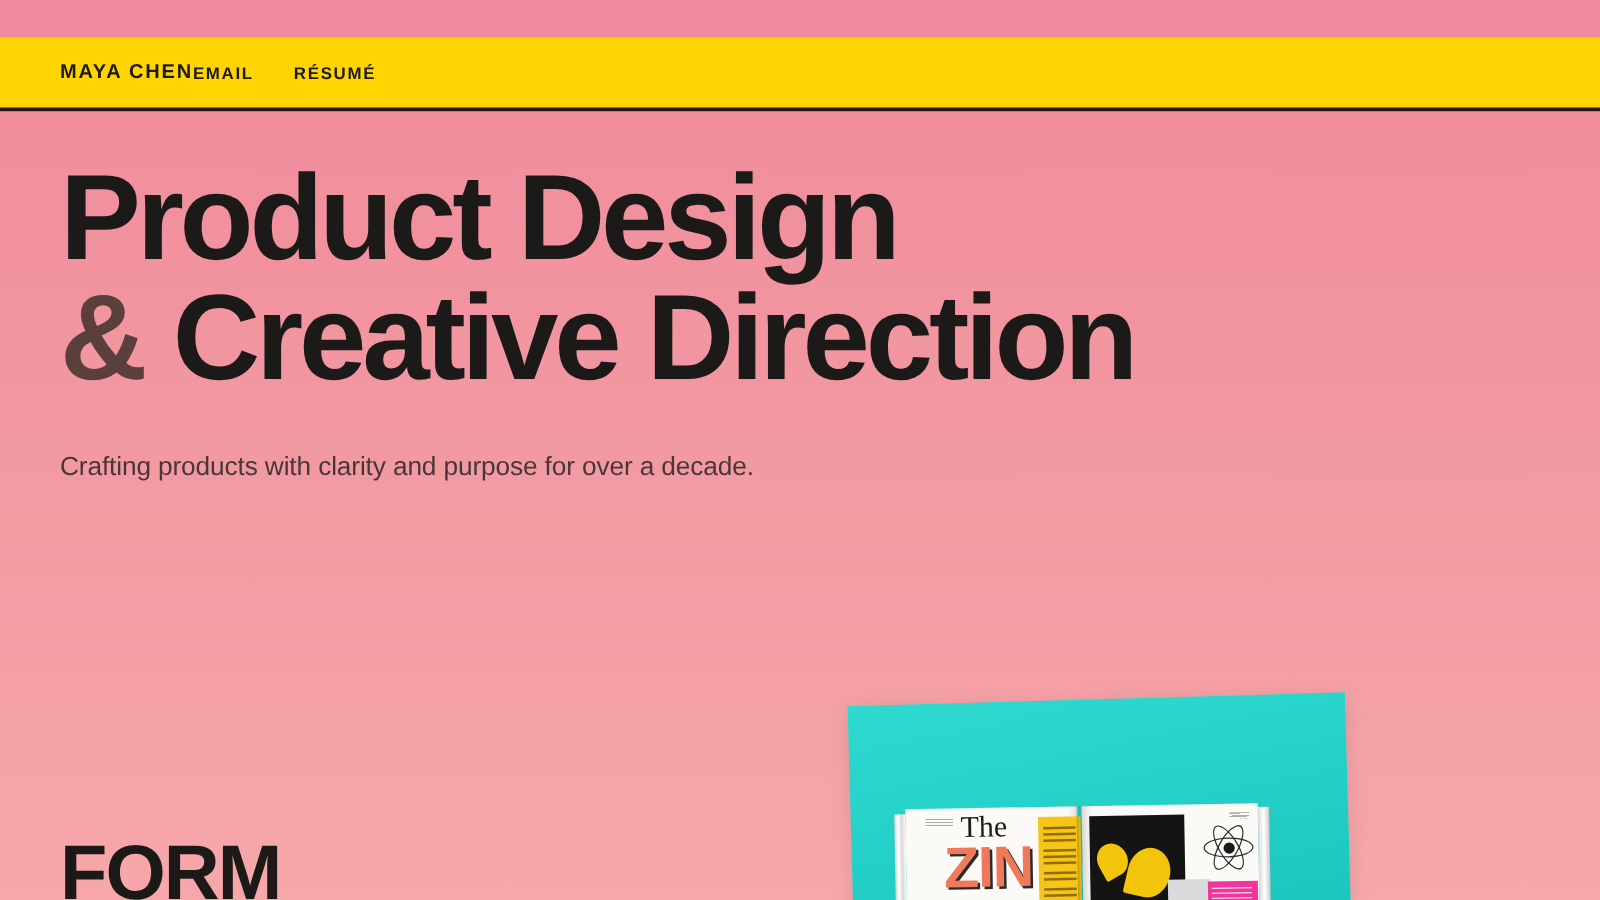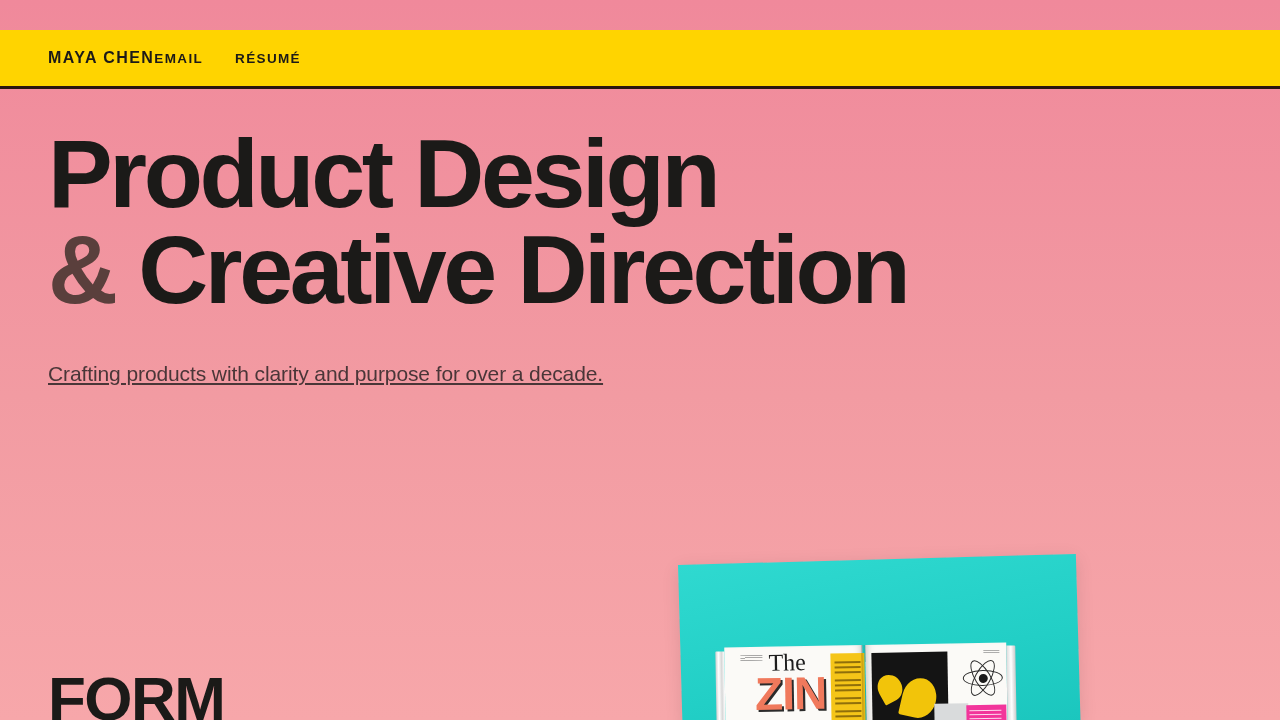--- a/index.html
+++ b/index.html
@@ -63,21 +63,20 @@
   .headline .amp {
     color:#5A3F3C;
   }
   .subtitle {
     margin-top:40px;
     font-size:21px;
     line-height:1.55;
     color:#4A3638;
     letter-spacing:-0.005em;
     white-space:nowrap;
-    text-decoration:underline;
   }
 
   
   .section-label {
     position:absolute;
     left:48px; top:668px;
     font-size:62px;
     font-weight:bold;
     letter-spacing:-0.025em;
     color:#1B1A18;

